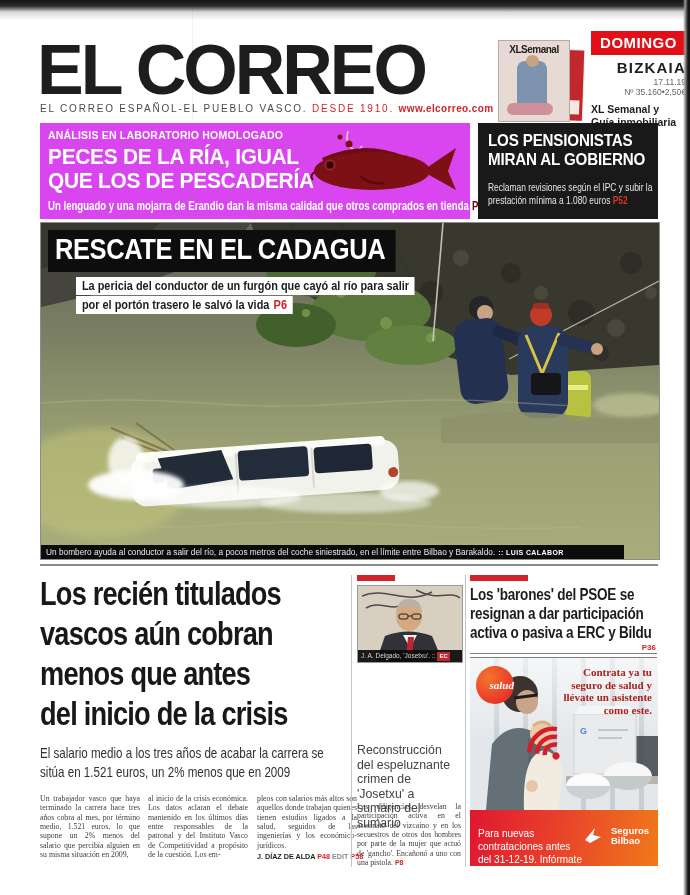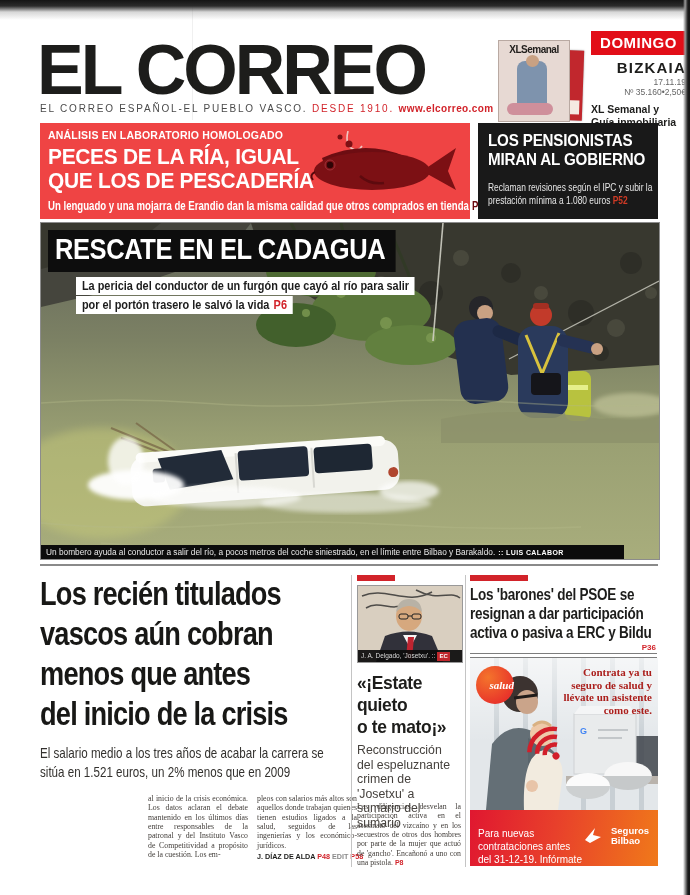--- a/index.html
+++ b/index.html
@@ -26,21 +26,21 @@
   .cover-fig{position:absolute;left:18px;top:20px;width:30px;height:46px;background:#7e93ad;border-radius:8px 8px 3px 3px;}
   .cover-head{position:absolute;left:27px;top:14px;width:13px;height:12px;background:#c9a183;border-radius:50%;}
   .cover-item{position:absolute;left:8px;bottom:6px;width:46px;height:12px;background:#cf8f9b;border-radius:6px;}
   .day-box{left:591px;top:31px;width:95px;height:24px;background:#e20e18;color:#fff;
     font-size:15px;font-weight:bold;text-align:center;line-height:24px;letter-spacing:.5px;}
   .region{left:520px;top:59px;width:166px;text-align:right;font-size:15px;font-weight:bold;letter-spacing:1.2px;}
   .ed-date{left:520px;top:77px;width:166px;text-align:right;font-size:8.5px;color:#666;}
   .ed-issue{left:520px;top:87px;width:166px;text-align:right;font-size:8.5px;color:#666;}
   .suppl{left:591px;top:103px;font-size:10.5px;font-weight:bold;line-height:1.2;color:#1d1d1b;}
   
-  .banner{left:40px;top:123px;width:430px;height:96px;background:#ef4444;color:#fff;}
+  .banner{left:40px;top:123px;width:430px;height:96px;background:#d946ef;color:#fff;}
   .b-kicker{left:8px;top:6px;font-size:10.5px;font-weight:bold;letter-spacing:.2px;}
   .b-h{left:8px;font-size:22px;font-weight:bold;letter-spacing:-.3px;}
   .b-sub{left:8px;top:76px;font-size:12px;font-weight:bold;}
   .b-sub .pref{color:#6d0a10;margin-left:4px;}
   
   .pbox{left:478px;top:123px;width:180px;height:96px;background:#191919;color:#fff;}
   .p-h{left:10px;font-size:16.5px;font-weight:bold;letter-spacing:-.2px;}
   .p-sub{left:10px;font-size:10.5px;color:#e6e6e6;}
   .p-sub .pref{color:#cf3a25;font-weight:bold;margin-left:3px;}
   
@@ -269,20 +269,21 @@
 
   <div class="abs rule-main"></div>
 
   <div class="abs lead-h">
     <div>Los recién titulados</div>
     <div>vascos aún cobran</div>
     <div>menos que antes</div>
     <div>del inicio de la crisis</div>
   </div>
   <div class="abs lead-sub">El salario medio a los tres años de acabar la carrera se sitúa en 1.521 euros, un 2% menos que en 2009</div>
+  <div class="abs col" style="left:40px;">Un trabajador vasco que haya terminado la carrera hace tres años cobra al mes, por término medio, 1.521 euros, lo que supone un 2% menos del salario que percibía alguien en su misma situación en 2009,</div>
   <div class="abs col" style="left:148px;">al inicio de la crisis económica. Los datos aclaran el debate mantenido en los últimos días entre responsables de la patronal y del Instituto Vasco de Competitividad a propósito de la cuestión. Los em-</div>
   <div class="abs col" style="left:257px;">pleos con salarios más altos son aquellos donde trabajan quienes tienen estudios ligados a la salud, seguidos de las ingenierías y los económico-jurídicos.</div>
   <div class="abs byline"><span>J. DÍAZ DE ALDA</span> <span class="pref">P48</span> <span class="edit">EDIT</span> <span class="pref">P58</span></div>
 
   <div class="abs vsep" style="left:351px;"></div>
   <div class="abs vsep" style="left:465px;"></div>
 
   <div class="abs redbar" style="left:357px;width:38px;"></div>
   <div class="abs crime-photo">
     <svg width="104" height="76" viewBox="0 0 104 76">
@@ -291,25 +292,20 @@
       <path d="M18,76 L27,50 Q50,41 74,50 L85,76 Z" fill="#31313a"></path>
       <polygon points="45,49 59,49 52,62" fill="#f5f5f5"></polygon>
       <polygon points="50,51 56,51 54,74 48,72" fill="#bf2430"></polygon>
       <ellipse cx="51" cy="30" rx="13" ry="15" fill="#d6a87e"></ellipse>
       <path d="M38,26 Q40,13 51,13 Q63,13 64,26 Q58,20 51,20 Q44,20 38,26 Z" fill="#b8b2a6"></path>
       <rect x="41" y="28" width="9" height="5" rx="2" fill="none" stroke="#222" stroke-width="1"></rect>
       <rect x="54" y="28" width="9" height="5" rx="2" fill="none" stroke="#222" stroke-width="1"></rect>
       <line x1="50" y1="30" x2="54" y2="30" stroke="#222" stroke-width="1"></line>
     </svg>
     <div class="crime-cap"><span>J. A. Delgado, 'Josetxu'. ::</span><span class="chip">EC</span></div>
-  </div>
-  <div class="abs crime-h">
-    <div>«¡Estate</div>
-    <div>quieto</div>
-    <div>o te mato¡»</div>
   </div>
   <div class="abs crime-deck">Reconstrucción del espeluznante crimen de 'Josetxu' a sumario del sumario</div>
   <div class="abs crime-body"><span>Las diligencias desvelan la participación activa en el asesinato del vizcaíno y en los secuestros de otros dos hombres por parte de la mujer que actuó de 'gancho'. Encañonó a uno con una pistola. </span><span class="pref">P8</span></div>
 
   <div class="abs redbar" style="left:470px;width:58px;"></div>
   <div class="abs psoe-h">
     <div>Los 'barones' del PSOE se</div>
     <div>resignan a dar participación</div>
     <div>activa o pasiva a ERC y Bildu</div>
   </div>

